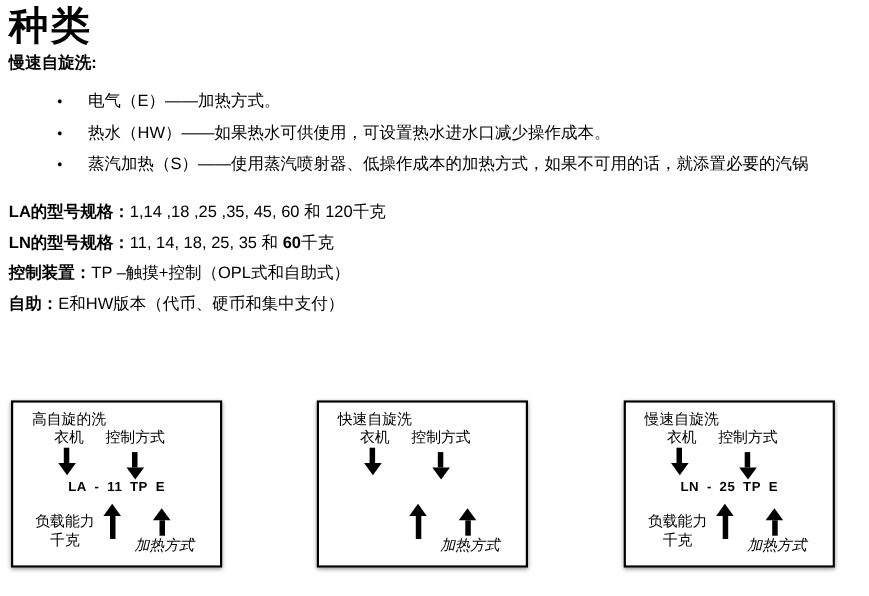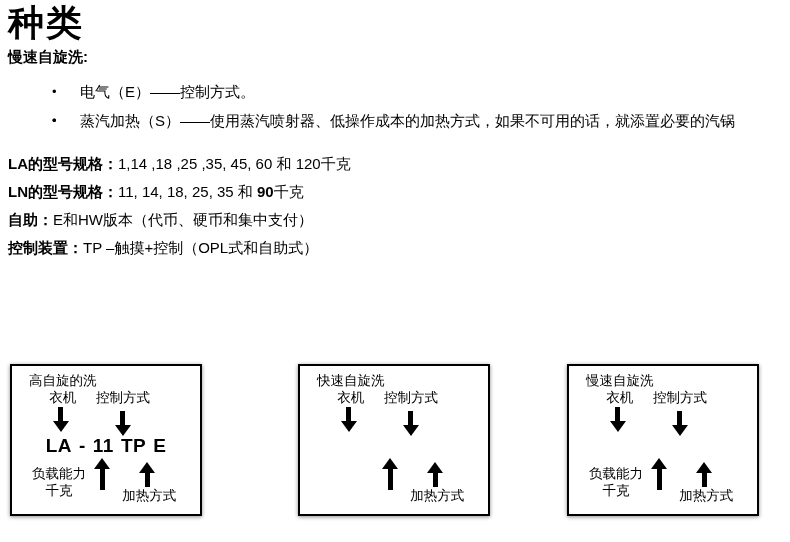--- a/index.html
+++ b/index.html
@@ -61,41 +61,41 @@
     top: 364px;
     width: 192px;
     height: 152px;
     border: 2px solid #000000;
     background: #ffffff;
     box-shadow: 0 1px 4px rgba(0,0,0,0.45);
     box-sizing: border-box;
     font-size: 13.5px;
   }
   .dbox.b1 { left: 10px; }
-  .dbox.b2 { left: 298px; }
+  .dbox.b2 { left: 288px; }
   .dbox.b3 { left: 567px; }
   .lbl {
     position: absolute;
     text-align: center;
     line-height: 17px;
     white-space: nowrap;
   }
   .lbl.tl { top: 6px;  left: 2%;  width: 50%; }
   .lbl.tr { top: 23px; left: 36%; width: 46%; }
   .lbl.bl { top: 99px; left: 2%;  width: 46%; }
-  .lbl.br { top: 121px; left: 50%; width: 46%; }
+  .lbl.br { top: 121px; left: 50%; width: 46%; font-style: italic; }
   .model {
     position: absolute;
     top: 69px;
     left: 0;
     width: 100%;
     text-align: center;
     font-family: "Liberation Sans", sans-serif;
     font-weight: bold;
-    font-size: 19px;
+    font-size: 12px;
     letter-spacing: 0.5px;
   }
   .model span { margin: 0 3.5px; }
   .arrow {
     position: absolute;
     width: 16px;
     display: flex;
     flex-direction: column;
     align-items: center;
   }
@@ -125,43 +125,44 @@
 
 <div class="page">
 
   <h1 class="page-title">种类</h1>
 
   <div class="section-heading">慢速自旋洗:</div>
 
   <ul class="bullets">
     <li>
       <span class="dot">•</span>
-      <span>电气（E）——控制方式。</span>
+      <span>电气（E）——加热方式。</span>
     </li>
     <li>
       <span class="dot">•</span>
+      <span>热水（HW）——如果热水可供使用，可设置热水进水口减少操作成本。</span>
     </li>
     <li>
       <span class="dot">•</span>
       <span>蒸汽加热（S）——使用蒸汽喷射器、低操作成本的加热方式，如果不可用的话，就添置必要的汽锅</span>
     </li>
   </ul>
 
   <div class="spec-block">
     <div class="spec-line">
       <span class="b">LA的型号规格：</span><span>1,14 ,18 ,25 ,35, 45, 60 和 120</span><span class="b"></span><span>千克</span>
     </div>
     <div class="spec-line">
-      <span class="b">LN的型号规格：</span><span>11, 14, 18, 25, 35 和 </span><span class="b">90</span><span>千克</span>
+      <span class="b">LN的型号规格：</span><span>11, 14, 18, 25, 35 和 </span><span class="b">60</span><span>千克</span>
+    </div>
+    <div class="info-line">
+      <span class="b">控制装置：</span><span>TP –触摸+控制（OPL式和自助式）</span>
     </div>
     <div class="info-line">
       <span class="b">自助：</span><span>E和HW版本（代币、硬币和集中支付）</span>
-    </div>
-    <div class="info-line">
-      <span class="b">控制装置：</span><span>TP –触摸+控制（OPL式和自助式）</span>
     </div>
   </div>
 
   <div class="dbox b1">
     <div class="lbl tl">
       <div>高自旋的洗</div>
       <div>衣机</div>
     </div>
     <div class="lbl tr">控制方式</div>
     <div class="arrow down d1">
@@ -222,20 +223,23 @@
     </div>
     <div class="lbl tr">控制方式</div>
     <div class="arrow down d1">
         <div class="stem"></div>
         <div class="head-down"></div>
       </div>
     <div class="arrow down d2">
         <div class="stem"></div>
         <div class="head-down"></div>
       </div>
+    <div class="model">
+      <span>LN</span><span>-</span><span>25</span><span>TP</span><span>E</span>
+    </div>
     <div class="arrow up u1">
         <div class="head-up"></div>
         <div class="stem"></div>
       </div>
     <div class="arrow up u2">
         <div class="head-up"></div>
         <div class="stem"></div>
       </div>
     <div class="lbl bl">
       <div>负载能力</div>

